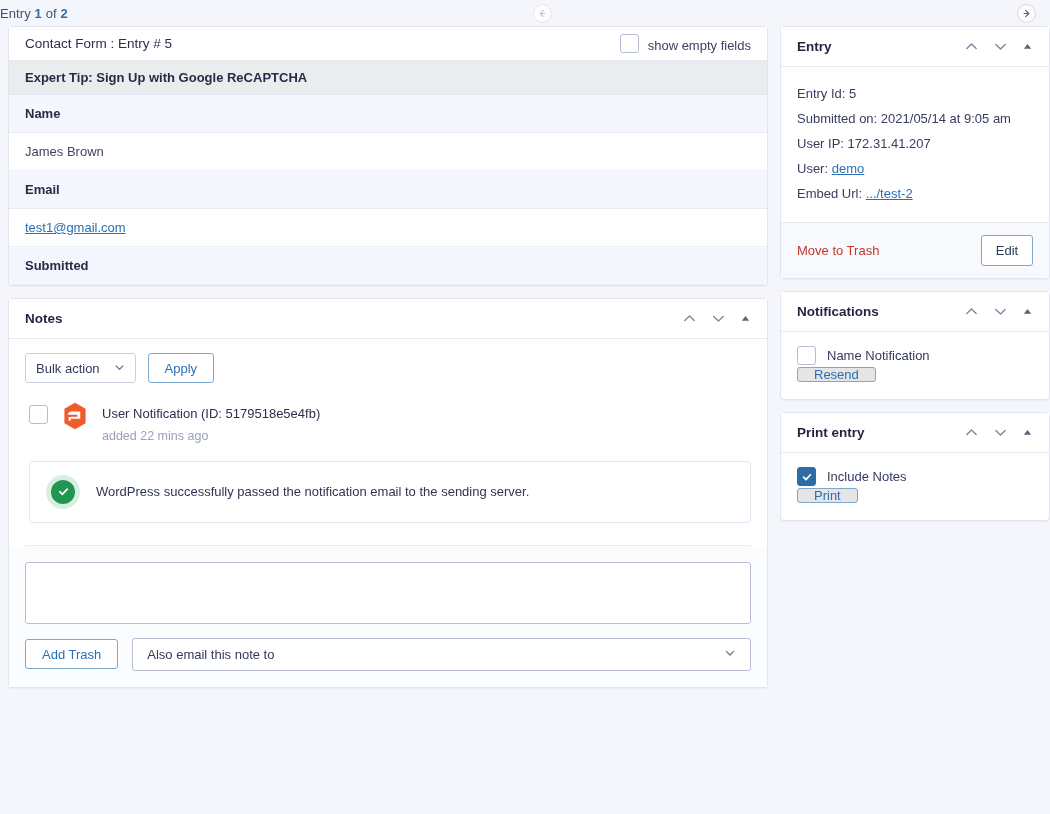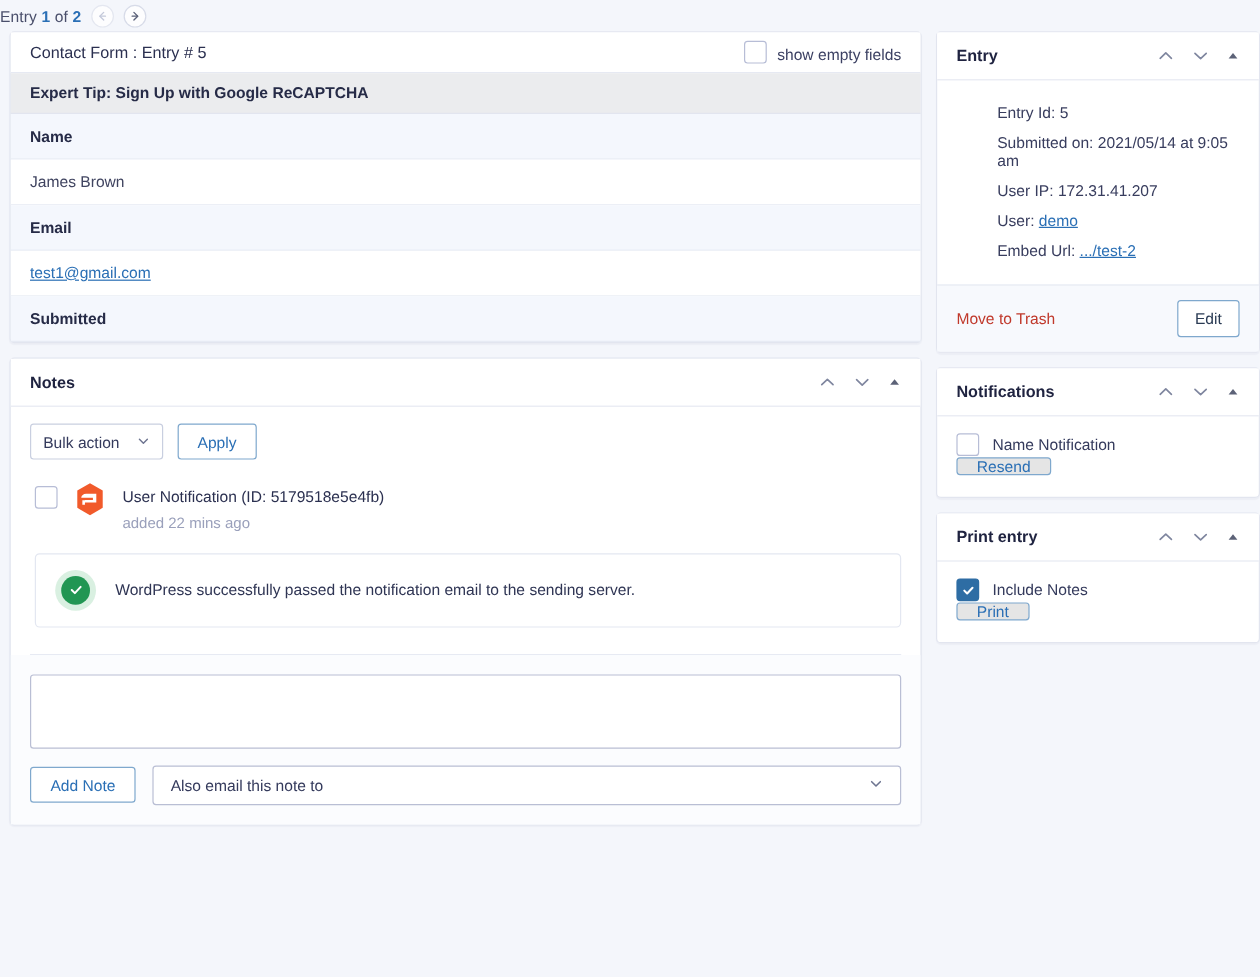--- a/index.html
+++ b/index.html
@@ -11,21 +11,21 @@
   }
   body { width: 1050px; height: 814px; overflow: hidden; }
 
   .page { width: 1050px; height: 814px; position: relative; }
 
   
   .topbar {
     height: 26px;
     display: flex;
     align-items: center;
-    justify-content: flex-start;
+    justify-content: space-between;
     padding-right: 14px;
     gap: 8px;
   }
   .entry-count {
     font-size: 13px;
     color: #4a4f6b;
     letter-spacing: .1px;
   }
   .entry-count b { color: #2a6fb5; font-weight: 700; }
   .navbtn {
@@ -210,21 +210,20 @@
     color: #343a5c;
   }
 
   
   .side-card { margin-bottom: 12px; }
   .side-body { padding: 14px 16px 16px 16px; }
   .side-line {
     font-size: 13px;
     color: #383d5e;
     padding: 5px 0;
-    margin-left: 34px;
   }
   .side-line a { color: #2a6fb5; text-decoration: underline; }
   .side-foot {
     border-top: 1px solid #e6e9f2;
     background: #f7f9fd;
     padding: 12px 16px;
     display: flex; align-items: center; justify-content: space-between;
   }
   .trash-link {
     font-size: 13px; color: #c0392b; text-decoration: none;
@@ -364,21 +363,21 @@
             </span>
             <span class="msg-text">WordPress successfully passed the notification email to the sending server.</span>
           </div>
 
           <div class="notes-divider"></div>
         </div>
 
         <div class="notes-foot">
           <textarea class="note-area" placeholder="" style=""></textarea>
           <div class="foot-row">
-            <div class="btn-outline-blue">Add Note</div>
+            <div class="btn-outline-blue">Add Trash</div>
             <div class="email-select">
               <span>Also email this note to</span>
               <span>
                 <svg width="12" height="12" viewBox="0 0 12 12">
                     <path d="M2.4 4.4 L6 8 L9.6 4.4" fill="none" stroke="#6d7490" stroke-width="1.3" stroke-linecap="round" stroke-linejoin="round"></path>
                   </svg>
               </span>
             </div>
           </div>
         </div>

